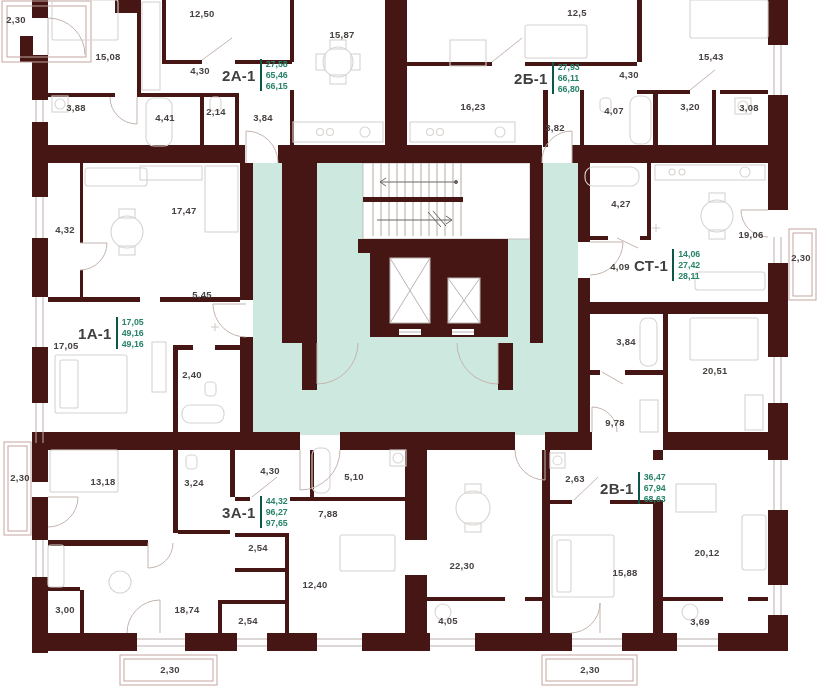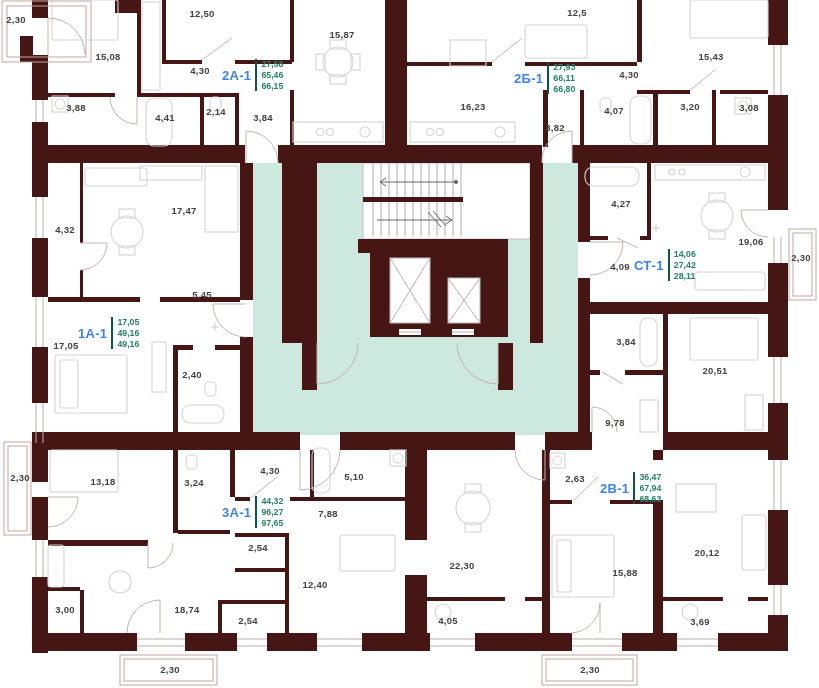--- a/index.html
+++ b/index.html
@@ -2,21 +2,21 @@
 <html><head>
 <meta charset="utf-8">
 <style>
   html,body{margin:0;padding:0;background:#fff;}
   #stage{position:relative;width:819px;height:688px;background:#ffffff;overflow:hidden;
          font-family:"Liberation Sans",sans-serif;}
   #plan-svg{position:absolute;left:0;top:0;}
   .rl{position:absolute;transform:translate(-50%,-50%);font-weight:600;font-size:9.5px;
       line-height:1;color:#474140;letter-spacing:.25px;white-space:nowrap;}
   .tag{position:absolute;display:flex;align-items:center;}
-  .tag .code{font-weight:800;font-size:13px;color:#3b82f6;letter-spacing:.3px;margin-right:4px;}
+  .tag .code{font-weight:800;font-size:15px;color:#404040;letter-spacing:.3px;margin-right:4px;}
   .tag .vals{border-left:2px solid #0b5747;padding-left:4px;display:flex;flex-direction:column;
              gap:1px;font-weight:700;font-size:8.8px;line-height:1.15;color:#27836a;}
 </style>
 </head>
 <body>
 
 <div id="stage">
 
 <svg id="plan-svg" width="819" height="688" viewBox="0 0 819 688">
 
@@ -412,21 +412,21 @@
   <div class="rl" style="left:216px;top:112px">2,14</div>
   <div class="rl" style="left:263px;top:118px">3,84</div>
   <div class="rl" style="left:473px;top:107px">16,23</div>
   <div class="rl" style="left:555px;top:128px">3,82</div>
   <div class="rl" style="left:614px;top:111px">4,07</div>
   <div class="rl" style="left:690px;top:107px">3,20</div>
   <div class="rl" style="left:749px;top:108px">3,08</div>
   <div class="rl" style="left:184px;top:211px">17,47</div>
   <div class="rl" style="left:65px;top:230px">4,32</div>
   <div class="rl" style="left:621px;top:204px">4,27</div>
-  <div class="rl" style="left:751px;top:242px">19,06</div>
+  <div class="rl" style="left:751px;top:235px">19,06</div>
   <div class="rl" style="left:801px;top:258px">2,30</div>
   <div class="rl" style="left:620px;top:267px">4,09</div>
   <div class="rl" style="left:202px;top:295px">5,45</div>
   <div class="rl" style="left:66px;top:346px">17,05</div>
   <div class="rl" style="left:626px;top:342px">3,84</div>
   <div class="rl" style="left:715px;top:371px">20,51</div>
   <div class="rl" style="left:192px;top:375px">2,40</div>
   <div class="rl" style="left:615px;top:423px">9,78</div>
   <div class="rl" style="left:103px;top:482px">13,18</div>
   <div class="rl" style="left:194px;top:483px">3,24</div>

